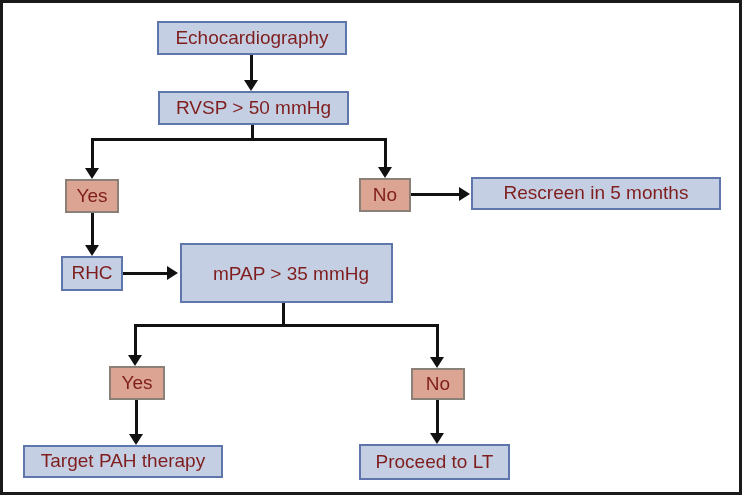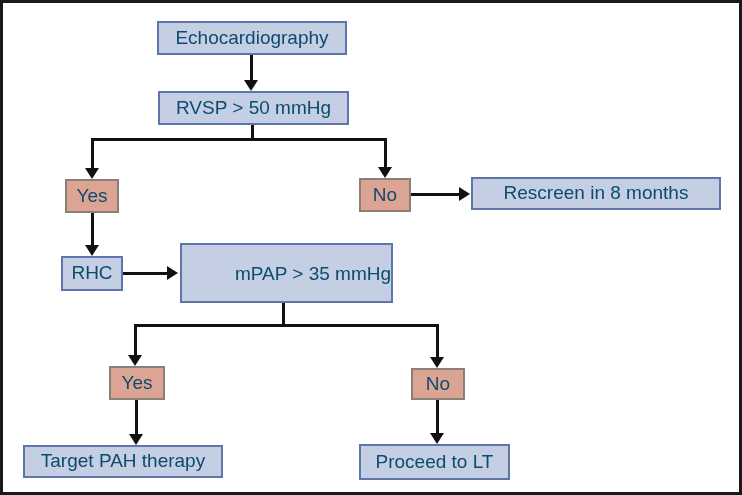--- a/index.html
+++ b/index.html
@@ -12,30 +12,30 @@
     border: 3px solid #1a1a1a;
     overflow: hidden;
   }
   .node {
     position: absolute;
     display: flex;
     align-items: center;
     justify-content: center;
     font-size: 19px;
     line-height: 1.1;
-    color: #0c4a6e;
+    color: #7f1d1d;
     border: 2px solid;
     text-align: center;
     white-space: nowrap;
   }
   .blue   { background: #c4cfe3; border-color: #5e76ab; }
   .salmon { background: #dca593; border-color: #8b8078; }
   .node.multiline {
     flex-direction: column;
-    align-items: flex-end;
+    align-items: center;
     justify-content: center;
     padding-left: 9px;
     text-align: left;
     line-height: 25px;
   }
   .line { position: absolute; background: #111111; }
   .ah-down {
     position: absolute; width: 0; height: 0;
     border-left: 7px solid transparent;
     border-right: 7px solid transparent;
@@ -54,21 +54,21 @@
 <div class="frame">
 
   <div class="node blue" style="left:154px; top:18px; width:190px; height:34px;">Echocardiography</div>
 
   <div class="node blue" style="left:155px; top:88px; width:191px; height:34px;">RVSP &gt; 50 mmHg</div>
 
   <div class="node salmon" style="left:62px; top:176px; width:54px; height:34px;">Yes</div>
 
   <div class="node salmon" style="left:356px; top:175px; width:52px; height:34px;">No</div>
 
-  <div class="node blue" style="left:468px; top:174px; width:250px; height:33px;">Rescreen in 8 months</div>
+  <div class="node blue" style="left:468px; top:174px; width:250px; height:33px;">Rescreen in 5 months</div>
 
   <div class="node blue" style="left:58px; top:253px; width:62px; height:35px;">RHC</div>
 
   <div class="node blue multiline" style="left:177px; top:240px; width:213px; height:60px;">
     <div>mPAP &gt; 35 mmHg</div>
   </div>
 
   <div class="node salmon" style="left:106px; top:363px; width:56px; height:34px;">Yes</div>
 
   <div class="node salmon" style="left:408px; top:365px; width:54px; height:32px;">No</div>

